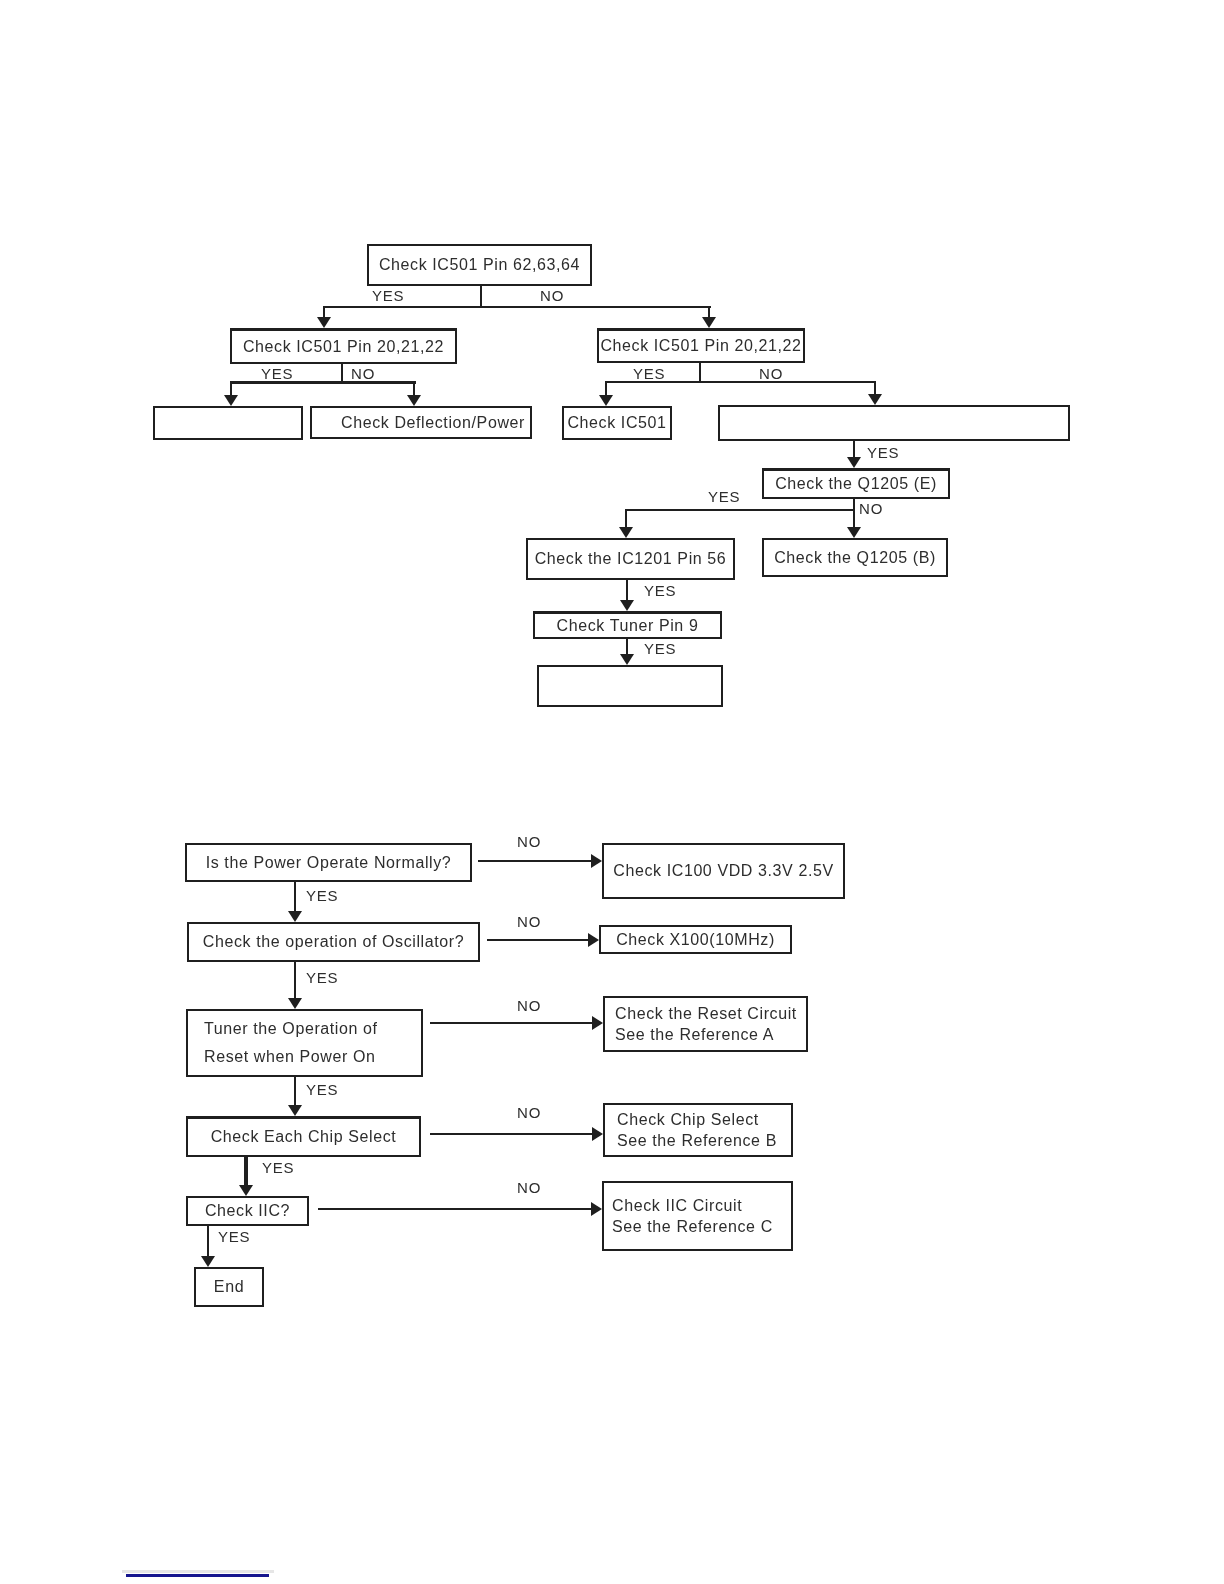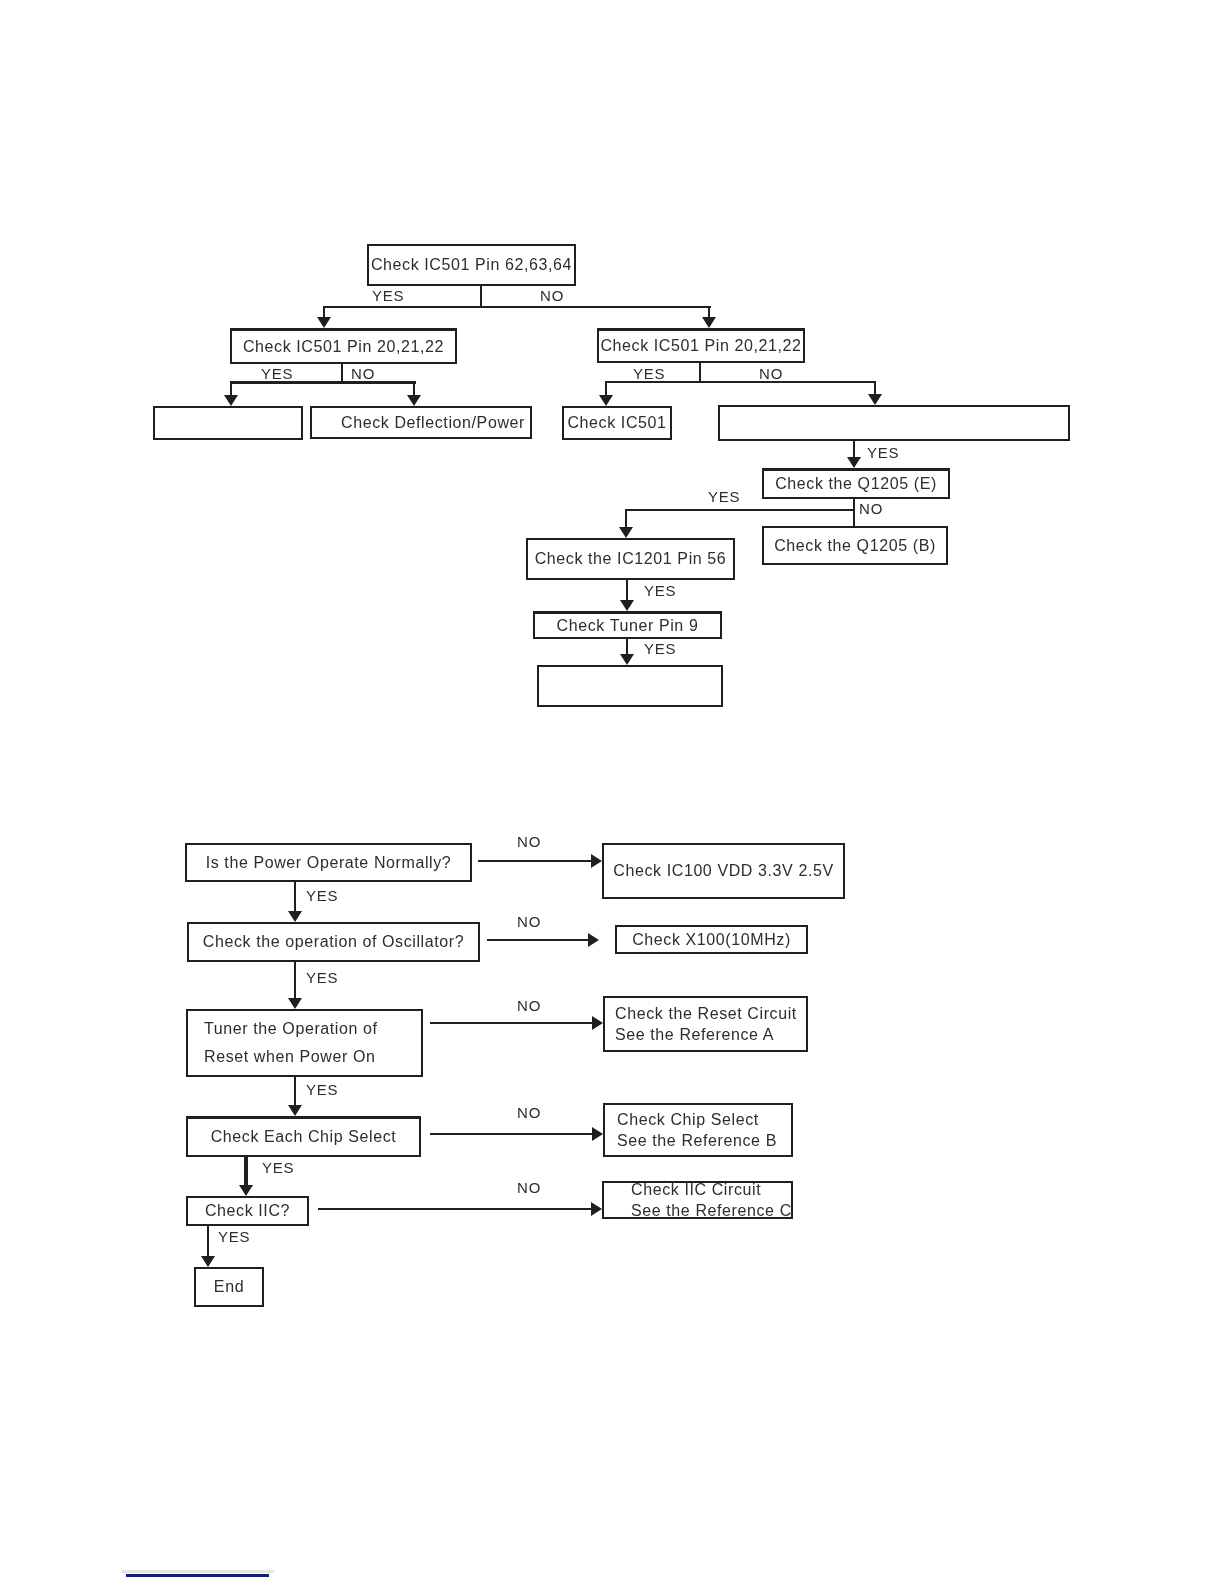--- a/index.html
+++ b/index.html
@@ -60,21 +60,21 @@
     white-space:nowrap;
   }
   .footer-rule-shadow{position:absolute;background:#e6e6e6;height:3px;}
   .footer-rule{position:absolute;height:3px;}
 </style>
 </head>
 <body>
 
 <div class="page">
 
-  <div class="box" style="left:367px;top:244px;width:209px;height:42px;">
+  <div class="box" style="left:367px;top:244px;width:225px;height:42px;">
     <span>Check IC501 Pin 62,63,64</span>
   </div>
   <div class="vline" style="left:480px;top:286px;height:22px;"></div>
   <div class="hline" style="left:324px;top:306px;width:387px;"></div>
   <div class="lbl" style="left:372px;top:287px;">YES</div>
   <div class="lbl" style="left:540px;top:287px;">NO</div>
   <div class="vline" style="left:323px;top:306px;height:13px;"></div>
   <div class="ah-down" style="left:317px;top:317px;"></div>
   <div class="vline" style="left:708px;top:306px;height:13px;"></div>
   <div class="ah-down" style="left:702px;top:317px;"></div>
@@ -122,21 +122,21 @@
   <div class="lbl" style="left:867px;top:444px;">YES</div>
   <div class="box tt" style="left:762px;top:468px;width:188px;height:31px;">
     <span>Check the Q1205 (E)</span>
   </div>
 
   <div class="vline" style="left:853px;top:499px;height:30px;"></div>
   <div class="hline" style="left:626px;top:509px;width:229px;"></div>
   <div class="lbl" style="left:708px;top:488px;">YES</div>
   <div class="lbl" style="left:859px;top:500px;">NO</div>
   <div class="ah-down" style="left:847px;top:527px;"></div>
-  <div class="box" style="left:762px;top:526px;width:186px;height:39px;">
+  <div class="box" style="left:762px;top:538px;width:186px;height:39px;">
     <span>Check the Q1205 (B)</span>
   </div>
 
   <div class="vline" style="left:625px;top:509px;height:20px;"></div>
   <div class="ah-down" style="left:619px;top:527px;"></div>
   <div class="box" style="left:526px;top:538px;width:209px;height:42px;">
     <span>Check the IC1201 Pin 56</span>
   </div>
 
   <div class="vline" style="left:626px;top:580px;height:22px;"></div>
@@ -166,21 +166,21 @@
   <div class="vline" style="left:294px;top:882px;height:31px;"></div>
   <div class="ah-down" style="left:288px;top:911px;"></div>
   <div class="lbl" style="left:306px;top:887px;">YES</div>
 
   <div class="box" style="left:187px;top:922px;width:293px;height:40px;">
     <span>Check the operation of Oscillator?</span>
   </div>
   <div class="hline" style="left:487px;top:939px;width:102px;"></div>
   <div class="ah-right" style="left:588px;top:933px;"></div>
   <div class="lbl" style="left:517px;top:913px;">NO</div>
-  <div class="box" style="left:599px;top:925px;width:193px;height:29px;margin-left:16px;">
+  <div class="box" style="left:599px;top:925px;width:193px;height:29px;">
     <span>Check X100(10MHz)</span>
   </div>
 
   <div class="vline" style="left:294px;top:962px;height:38px;"></div>
   <div class="ah-down" style="left:288px;top:998px;"></div>
   <div class="lbl" style="left:306px;top:969px;">YES</div>
 
   <div class="box ml" style="left:186px;top:1009px;width:237px;height:68px;padding-left:16px;row-gap:10px;">
     <span>Tuner the Operation of</span>
     <span>Reset when Power On</span>
@@ -211,21 +211,21 @@
   <div class="vline thick" style="left:244px;top:1157px;height:30px;"></div>
   <div class="ah-down" style="left:239px;top:1185px;"></div>
   <div class="lbl" style="left:262px;top:1159px;">YES</div>
 
   <div class="box" style="left:186px;top:1196px;width:123px;height:30px;">
     <span>Check IIC?</span>
   </div>
   <div class="hline" style="left:318px;top:1208px;width:273px;"></div>
   <div class="ah-right" style="left:591px;top:1202px;"></div>
   <div class="lbl" style="left:517px;top:1179px;">NO</div>
-  <div class="box ml" style="left:602px;top:1181px;width:191px;height:38px;padding-left:27px;">
+  <div class="box ml" style="left:602px;top:1181px;width:191px;height:70px;padding-left:8px;">
     <span>Check IIC Circuit</span>
     <span>See the Reference C</span>
   </div>
 
   <div class="vline" style="left:207px;top:1226px;height:32px;"></div>
   <div class="ah-down" style="left:201px;top:1256px;"></div>
   <div class="lbl" style="left:218px;top:1228px;">YES</div>
 
   <div class="box" style="left:194px;top:1267px;width:70px;height:40px;">
     <span>End</span>

